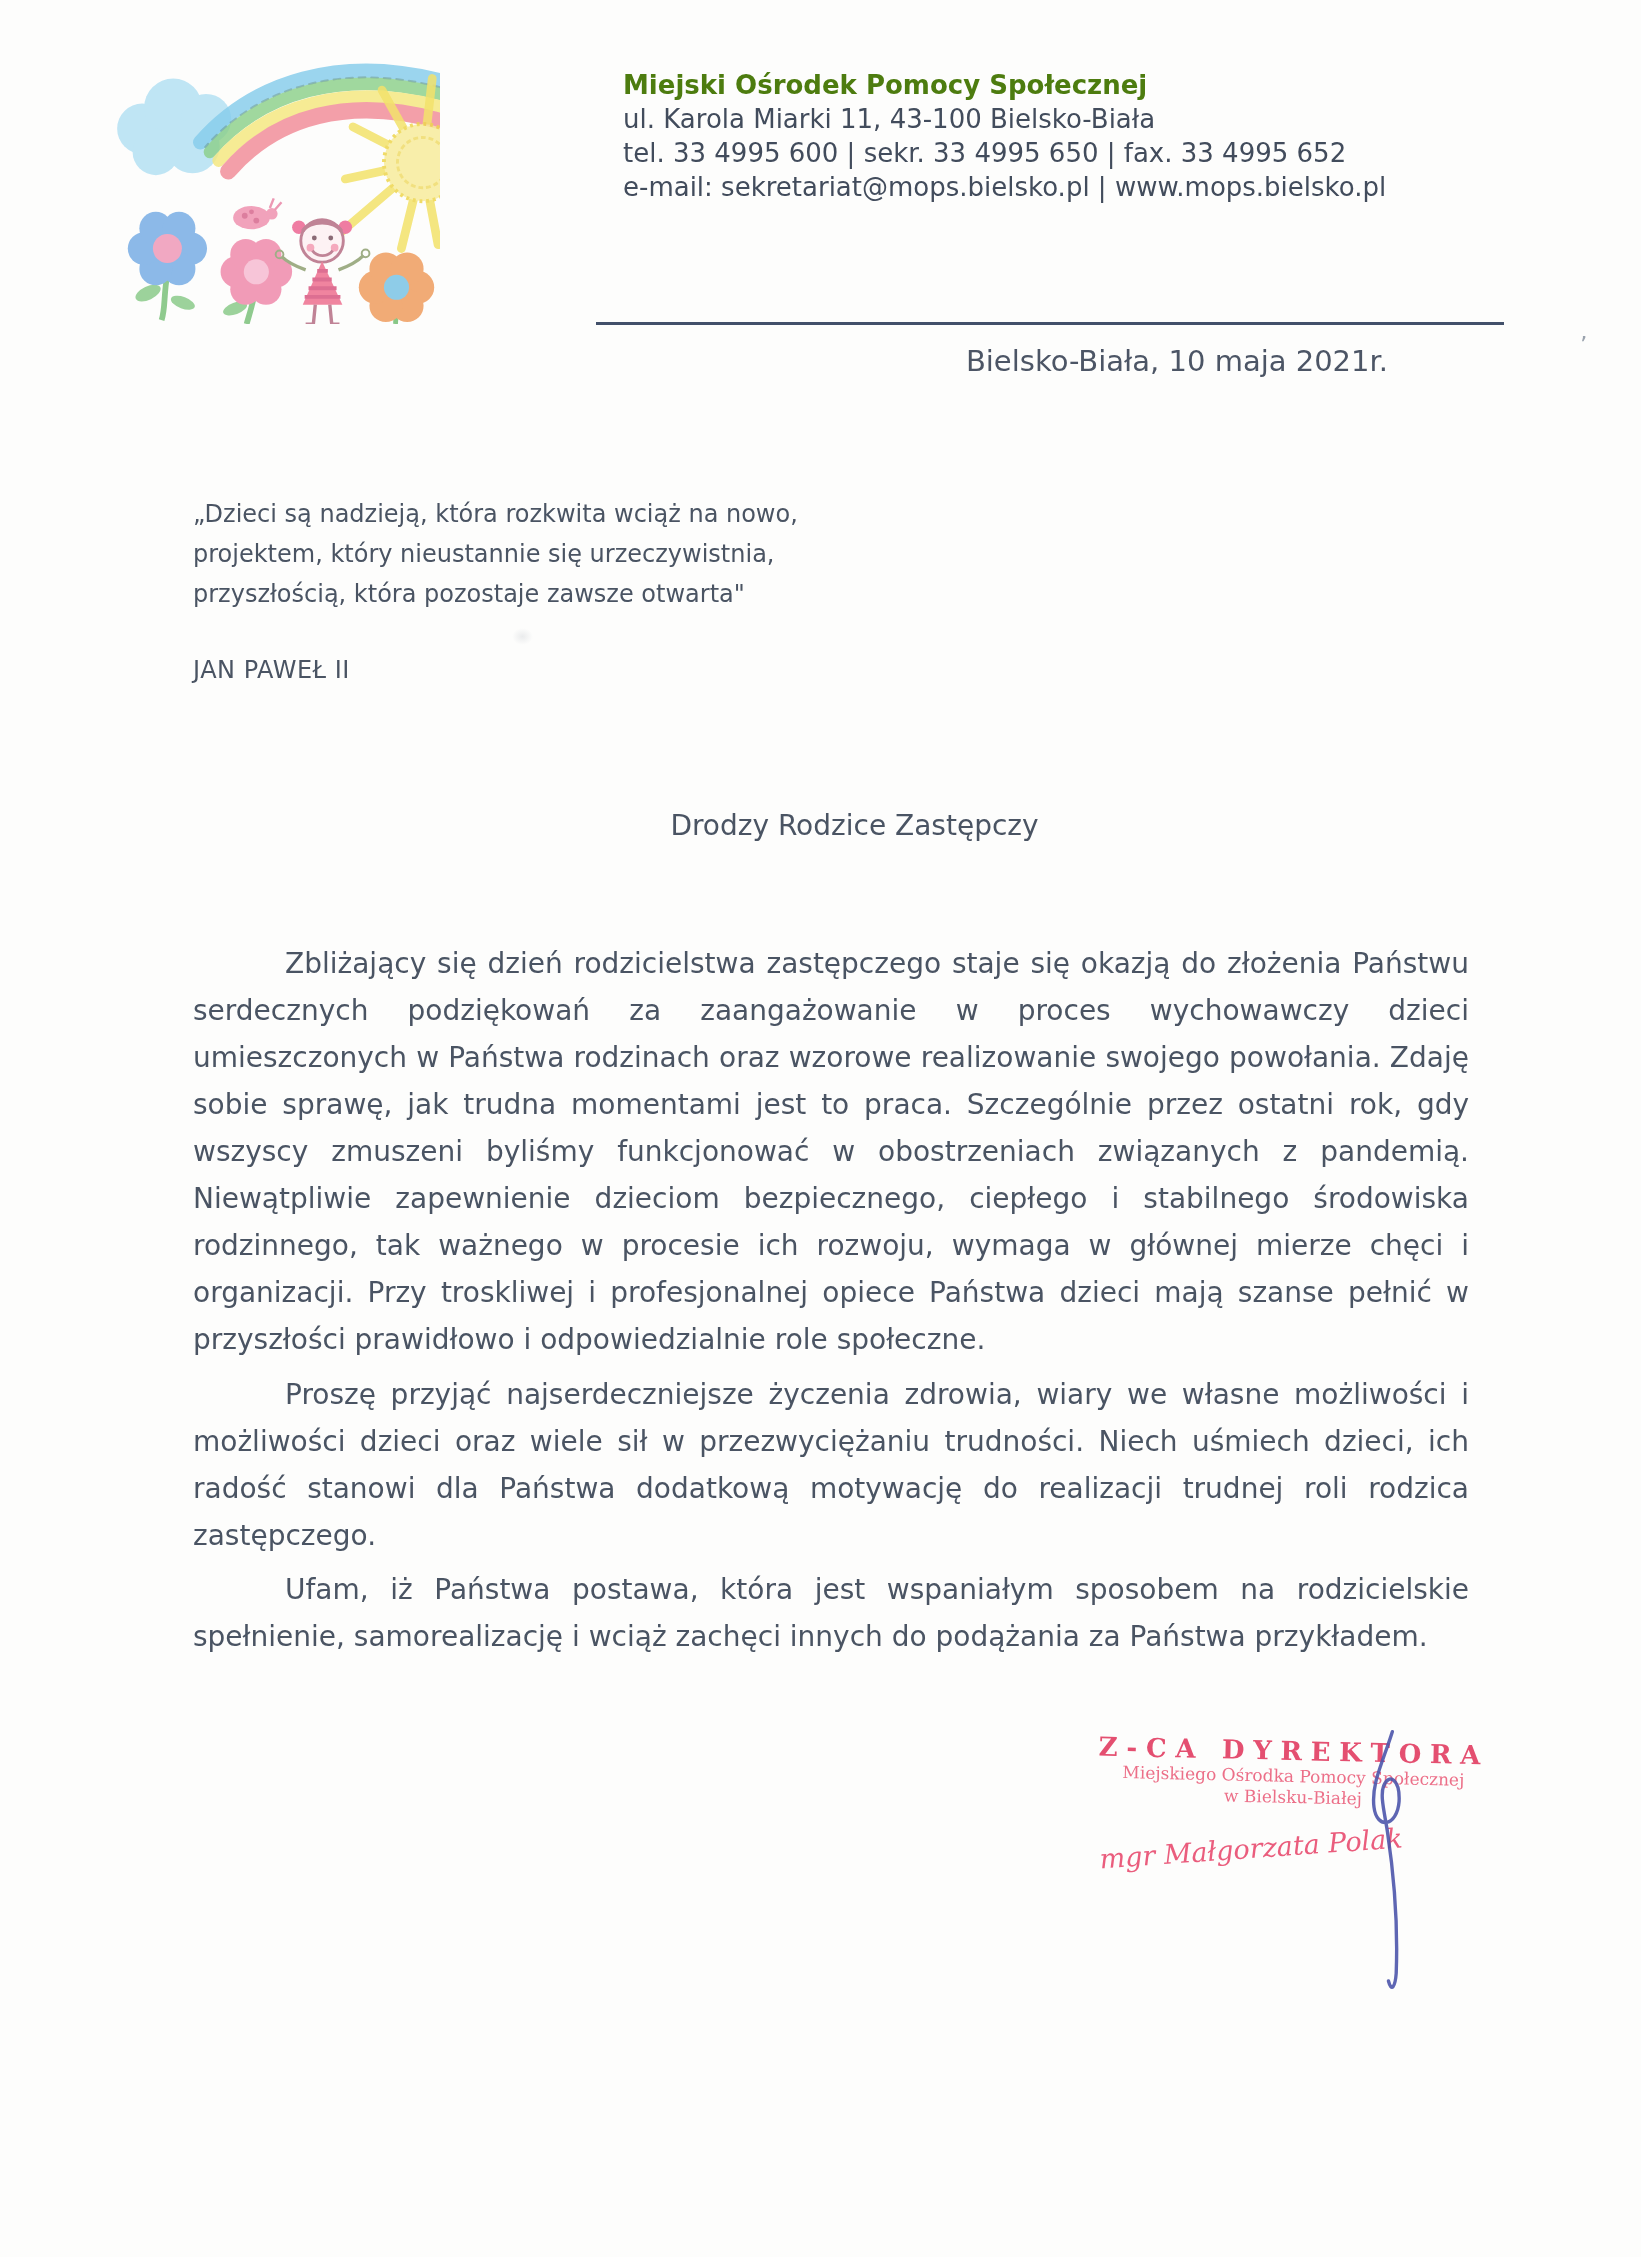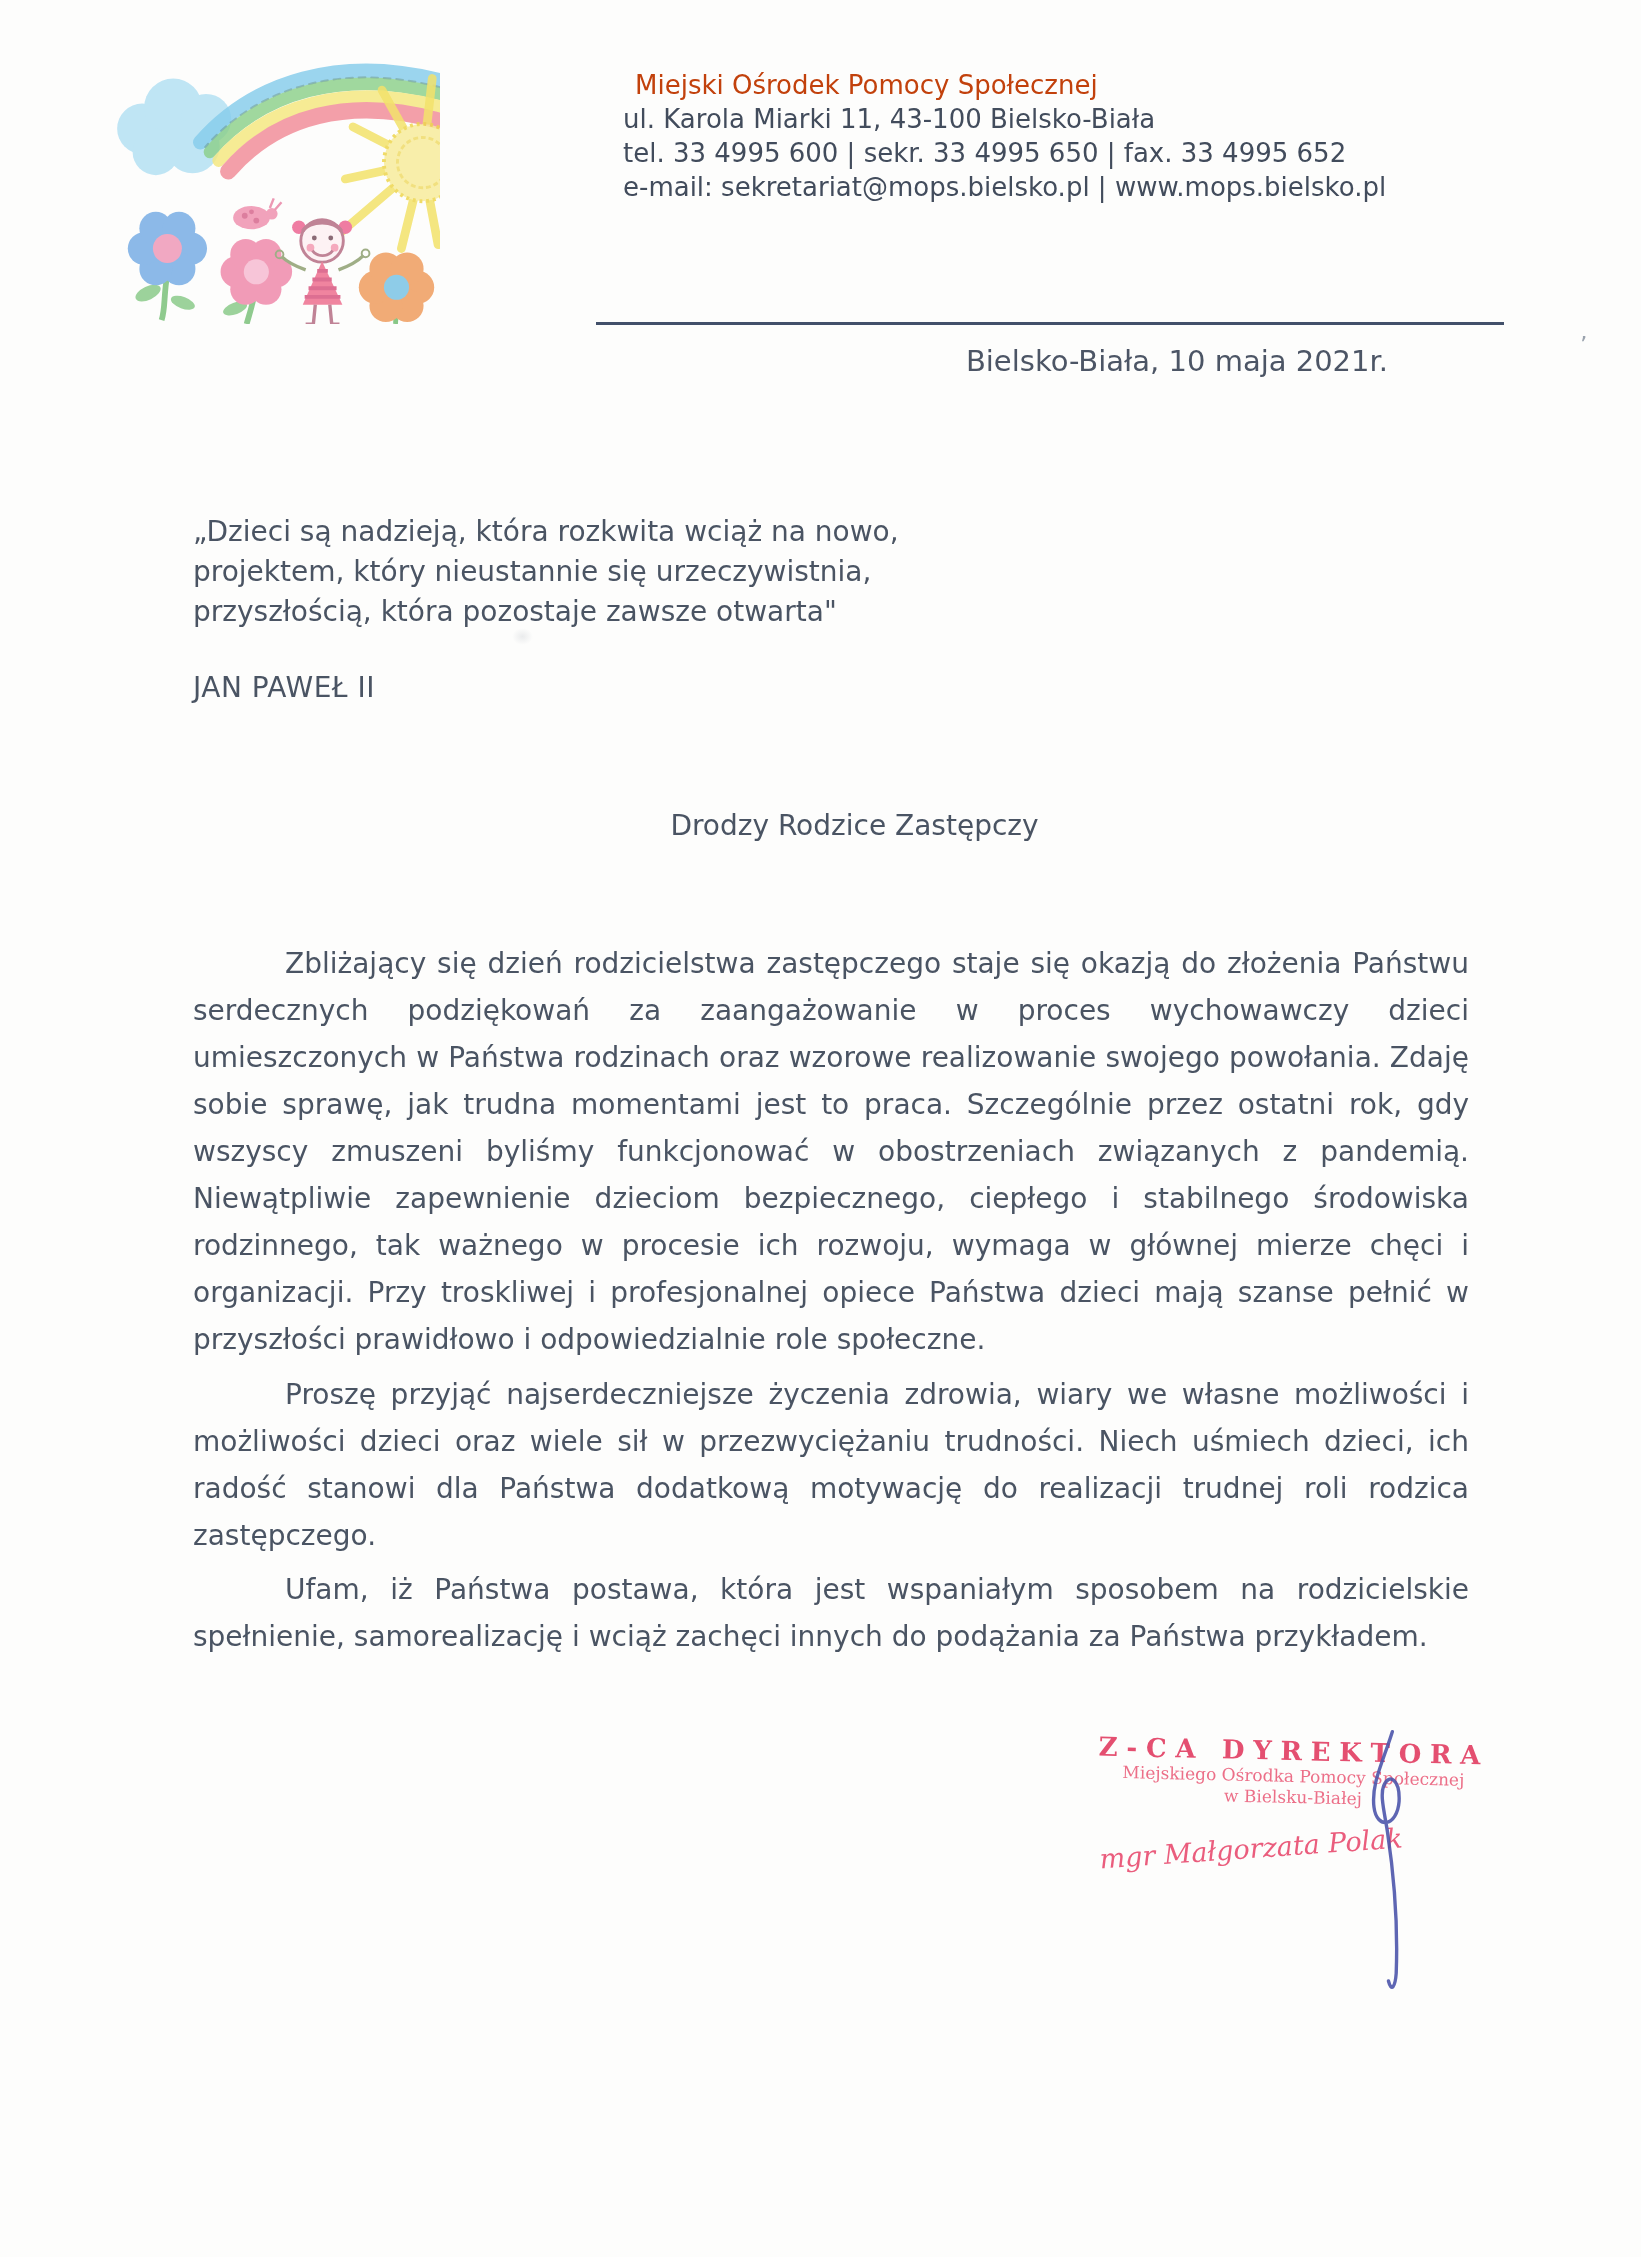--- a/index.html
+++ b/index.html
@@ -11,41 +11,41 @@
     font-family:"DejaVu Sans","Liberation Sans",sans-serif;
     color:#4a5463;
     overflow:hidden;
   }
   
   .logo{position:absolute;left:92px;top:34px;width:348px;height:290px;}
   .header-block{
     position:absolute;left:623px;top:68px;width:850px;
     font-size:26px;line-height:34px;color:#424c5c;
   }
-  .header-block .org-name{font-weight:normal;color:#c2410c;margin-left:12px;}
+  .header-block .org-name{font-weight:bold;color:#4d7c0f;}
   .rule{
     position:absolute;left:596px;top:322px;width:908px;height:2.9px;
     background:#42506a;
   }
   .dateline{
     position:absolute;top:344px;right:253px;
     font-size:29px;color:#4c5565;
   }
   .artifact-tick{
     position:absolute;left:1580px;top:332px;
     font-size:23px;color:#9aa2ad;
   }
   .artifact-smudge{
     position:absolute;left:512px;top:628px;width:21px;height:17.4px;
     background:radial-gradient(ellipse at center,#b9bec447 0%,transparent 70%);
   }
   
   .quote{
-    position:absolute;left:193px;top:512px;width:772px;
-    font-size:28px;line-height:40px;color:#4a5463;
+    position:absolute;left:193px;top:494px;width:772px;
+    font-size:24px;line-height:40px;color:#4a5463;
   }
   .quote-author{margin-top:36px;letter-spacing:0.5px;}
   
   .salutation{
     position:absolute;left:0;top:809px;width:1709px;
     text-align:center;font-size:28px;color:#4a5463;
   }
   
   .body-text{
     position:absolute;left:193px;top:940px;width:1276px;

